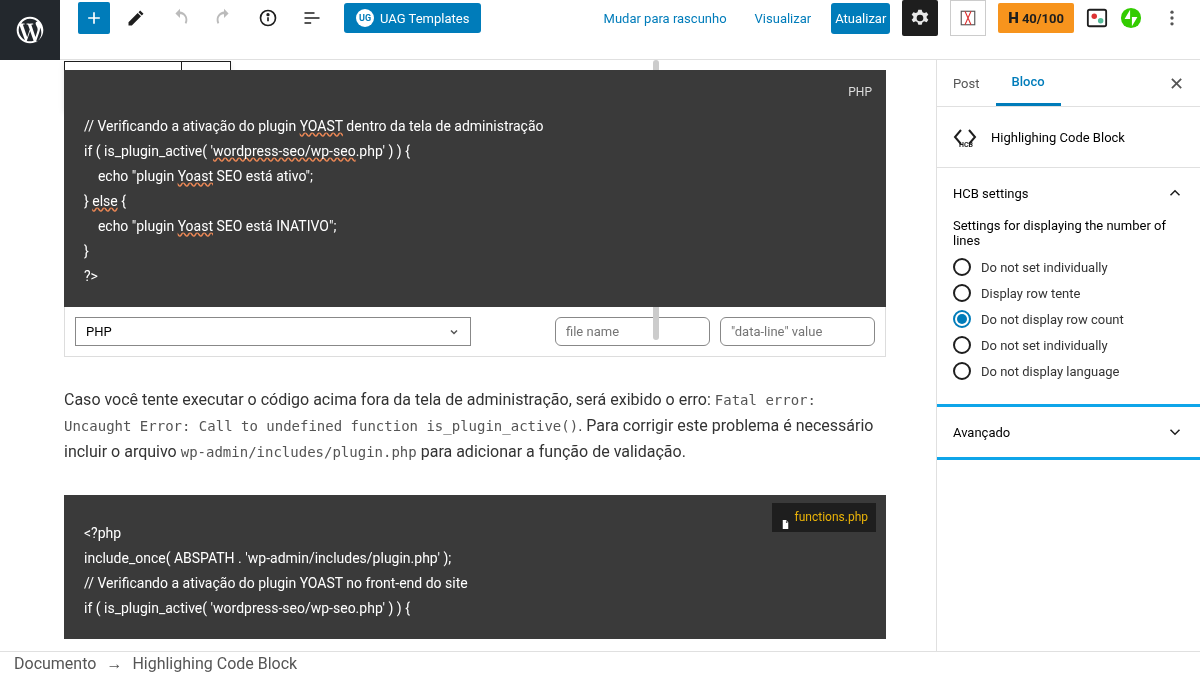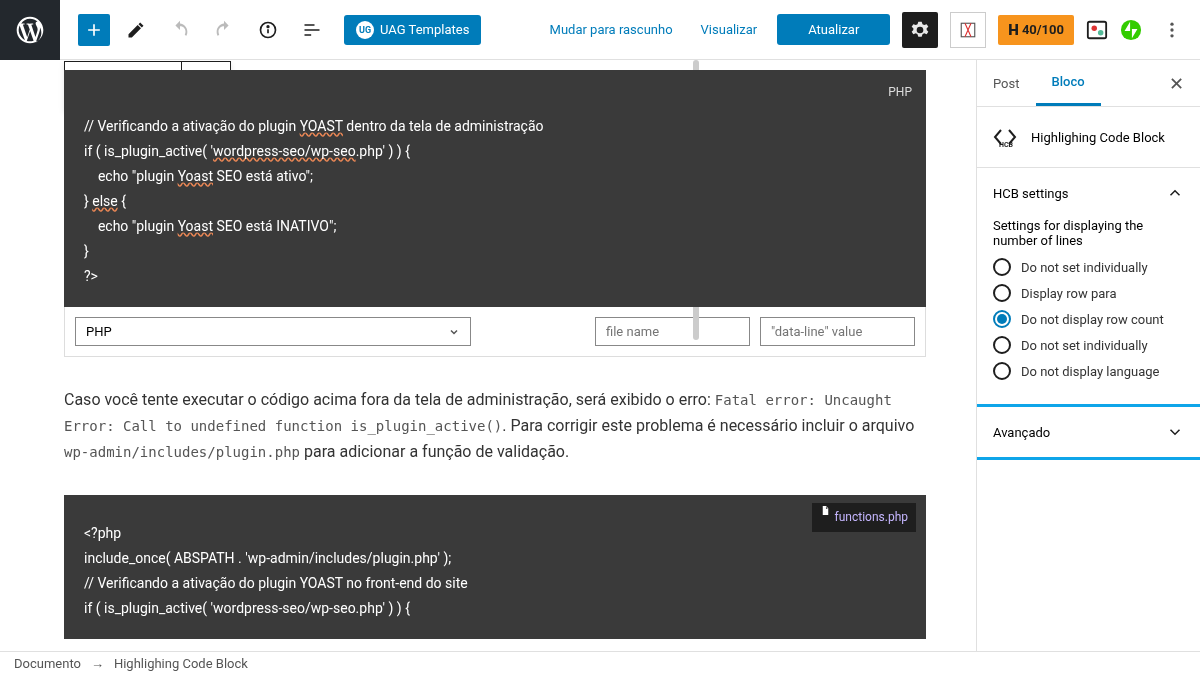--- a/index.html
+++ b/index.html
@@ -1,29 +1,29 @@
 <!DOCTYPE html>
 <html><head>
 <meta charset="utf-8">
 <style>
 * { margin: 0; padding: 0; box-sizing: border-box; font-family: -apple-system, BlinkMacSystemFont, "Segoe UI", Roboto, sans-serif; }
 body { width: 1200px; height: 675px; overflow: hidden; background: #fff; display: flex; flex-direction: column; }
 
-.topbar { height: 60px; background: #fff; border-bottom: 1px solid #e0e0e0; display: flex; align-items: center; }
+.topbar { height: 60px; background: #fff; border-bottom: 1px solid #e0e0e0; display: flex; align-items: flex-start; }
 .wp-logo { width: 60px; height: 60px; background: #23282d; display: flex; align-items: center; justify-content: center; }
 .wp-logo svg { width: 32px; height: 32px; fill: #fff; }
 .topbar-left { display: flex; align-items: center; gap: 8px; padding-left: 18px; }
 .add-btn { width: 32px; height: 32px; background: #007cba; display: flex; align-items: center; justify-content: center; border-radius: 2px; cursor: pointer; }
 .icon-btn { width: 36px; height: 36px; display: flex; align-items: center; justify-content: center; cursor: pointer; color: #1e1e1e; }
 .icon-btn.disabled { color: #bbb; }
 .uag-btn { background: #007cba; color: #fff; display: flex; align-items: center; padding: 6px 12px; border-radius: 3px; gap: 6px; font-size: 13px; cursor: pointer; margin-left: 6px; }
 .uag-badge { width: 18px; height: 18px; background: #fff; color: #007cba; border-radius: 50%; font-size: 9px; font-weight: bold; display: flex; align-items: center; justify-content: center; }
 .topbar-right { margin-left: auto; display: flex; align-items: center; gap: 12px; padding-right: 10px; }
 .link-btn { color: #007cba; font-size: 13px; cursor: pointer; padding: 6px 8px; }
-.update-btn { background: #007cba; color: #fff; padding: 8px 31px; border-radius: 3px; font-size: 13px; cursor: pointer; }
+.update-btn { background: #007cba; color: #fff; padding: 8px 4px; border-radius: 3px; font-size: 13px; cursor: pointer; }
 .gear-btn { width: 36px; height: 36px; background: #1e1e1e; display: flex; align-items: center; justify-content: center; border-radius: 2px; cursor: pointer; }
 .preview-btn { width: 36px; height: 36px; border: 1px solid #ccc; display: flex; align-items: center; justify-content: center; cursor: pointer; }
 .score-btn { background: #f7941d; color: #1e1e1e; padding: 6px 10px; font-size: 13px; font-weight: bold; display: flex; align-items: center; gap: 3px; border-radius: 2px; }
 .score-btn .h { font-weight: 900; font-size: 15px; }
 .yoast-icon, .jetpack-icon { width: 22px; height: 22px; }
 .dots-btn { width: 36px; height: 36px; display: flex; align-items: center; justify-content: center; cursor: pointer; }
 
 .main { flex: 1; display: flex; overflow: hidden; }
 .editor { flex: 1; overflow-y: auto; position: relative; padding: 0 0 0 64px; }
 .editor-inner { padding-right: 50px; }
@@ -31,49 +31,49 @@
 .block-toolbar { position: absolute; top: 1px; left: 64px; background: #fff; border: 1px solid #1e1e1e; display: flex; box-shadow: 0 2px 6px rgba(0,0,0,0.1); }
 .bt-seg { border-right: 1px solid #1e1e1e; display: flex; align-items: center; }
 .bt-btn { width: 48px; height: 48px; display: flex; align-items: center; justify-content: center; cursor: pointer; flex-direction: column; }
 .bt-btn.narrow { width: 34px; }
 .bt-btn svg { width: 22px; height: 22px; }
 .arrows { display: flex; flex-direction: column; width: 34px; }
 .arrows div { height: 24px; display: flex; align-items: center; justify-content: center; cursor: pointer; }
 
 .code-block { background: #3a3a3a; color: #fff; position: relative; padding: 44px 20px 18px 20px; font-family: monospace; font-size: 14px; line-height: 25px; margin-top: 10px; }
 .lang-tag { position: absolute; top: 10px; right: 14px; font-size: 12px; color: #ddd; }
-.file-tag { position: absolute; top: 8px; right: 10px; background: #1e1e1e; padding: 2px 8px; font-size: 12px; color: #c4b5fd; display: flex; align-items: flex-start; gap: 4px; }
+.file-tag { position: absolute; top: 8px; right: 10px; background: #1e1e1e; padding: 2px 8px; font-size: 12px; color: #eab308; display: flex; align-items: flex-end; gap: 4px; }
 .code-line { white-space: pre; }
 .code-line .und { text-decoration: underline wavy #e85; text-decoration-skip-ink: none; }
 
 .block-controls { border: 1px solid #ddd; border-top: none; padding: 10px; display: flex; gap: 10px; align-items: center; margin-bottom: 30px; }
 .lang-select { flex: 0 0 396px; border: 1px solid #888; padding: 6px 10px; font-size: 13px; display: flex; justify-content: space-between; align-items: center; cursor: pointer; background: #fff; }
-.bc-input { border: 1px solid #888; padding: 6px 10px; font-size: 13px; color: #888; background: #fff; width: 155px; border-radius: 0; }
+.bc-input { border: 1px solid #888; padding: 6px 10px; font-size: 13px; color: #888; background: #fff; width: 155px; border-radius: 6px; }
 
 .prose { font-size: 16px; color: #333; line-height: 26px; margin-bottom: 30px; }
 .prose .mono { font-family: monospace; font-size: 14px; color: #555; }
 
-.sidebar { width: 224px; border-left: 1px solid #e0e0e0; display: flex; flex-direction: column; background: #fff; }
+.sidebar { width: 264px; border-left: 1px solid #e0e0e0; display: flex; flex-direction: column; background: #fff; }
 .side-tabs { display: flex; border-bottom: 1px solid #e0e0e0; position: relative; align-items: center; }
 .side-tab { padding: 14px 16px; font-size: 13px; color: #555; cursor: pointer; }
 .side-tab.active { color: #007cba; border-bottom: 3px solid #007cba; font-weight: 500; }
 .close-x { margin-left: auto; padding: 0 16px; font-size: 18px; color: #555; cursor: pointer; }
 .side-header { padding: 18px 16px; display: flex; align-items: center; gap: 14px; border-bottom: 1px solid #e0e0e0; }
 .side-header svg { width: 24px; height: 24px; }
 .side-header-title { font-size: 13px; }
 .panel { border-bottom: 3px solid #0ea5e9; }
 .panel-head { padding: 16px; display: flex; justify-content: space-between; align-items: center; font-size: 13px; cursor: pointer; }
 .panel-body { padding: 0 16px 16px 16px; }
 .setting-title { font-size: 13px; margin-bottom: 10px; }
 .radio-row { display: flex; align-items: center; gap: 10px; font-size: 13px; color: #333; margin-bottom: 8px; cursor: pointer; }
 .radio { width: 18px; height: 18px; border: 2px solid #1e1e1e; border-radius: 50%; display: flex; align-items: center; justify-content: center; }
 .radio.checked { border-color: #007cba; }
 .radio.checked::after { content: ''; width: 10px; height: 10px; background: #007cba; border-radius: 50%; }
 
-.bottom-bar { height: 24px; border-top: 1px solid #e0e0e0; display: flex; align-items: center; padding: 2px 14px; font-size: 13px; color: #555; gap: 10px; background: #fff; }
+.bottom-bar { height: 24px; border-top: 1px solid #e0e0e0; display: flex; align-items: center; padding: 2px 14px; font-size: 16px; color: #555; gap: 10px; background: #fff; }
 .scroll-ind { position: absolute; top: 0; right: 277px; width: 6px; height: 280px; background: #ccc; border-radius: 3px; }
 </style>
 </head>
 <body>
 
 <div class="topbar">
   <div class="wp-logo">
     <svg viewBox="0 0 24 24">
         <path d="M12 2C6.5 2 2 6.5 2 12s4.5 10 10 10 10-4.5 10-10S17.5 2 12 2zM3.5 12c0-1.2.3-2.4.7-3.4l4 11C5.5 18 3.5 15.2 3.5 12zm8.5 8.5c-.8 0-1.6-.1-2.4-.3l2.5-7.4 2.6 7.2c-.9.3-1.8.5-2.7.5zm1.2-12.5c.5 0 1-.1 1-.1.5 0 .4-.7 0-.7 0 0-1.4.1-2.3.1-.8 0-2.2-.1-2.2-.1-.5 0-.5.7-.1.7 0 0 .4.1.9.1l1.3 3.7-1.9 5.7-3.2-9.4c.5 0 1-.1 1-.1.5 0 .4-.7 0-.7 0 0-1.4.1-2.3.1C6.5 5 9 3.5 12 3.5c2.2 0 4.2.8 5.7 2.2h-.1c-.8 0-1.4.7-1.4 1.5 0 .7.4 1.3.8 2 .3.6.7 1.3.7 2.4 0 .7-.3 1.6-.7 2.8l-.9 2.9-3.1-9.3zm6.2 2c.7 1.2 1.1 2.6 1.1 4 0 3.1-1.7 5.8-4.2 7.3l2.6-7.5c.5-1.2.6-2.2.6-3 0-.3 0-.6-.1-.8z"></path>
       </svg>
@@ -267,21 +267,21 @@
       </div>
       <div class="panel-body">
         <div class="setting-title">Settings for displaying the number of lines</div>
         <div id="lines-radios">
             <div class="radio-row">
               <div class="radio"></div>
               <span>Do not set individually</span>
             </div>
             <div class="radio-row">
               <div class="radio"></div>
-              <span>Display row para</span>
+              <span>Display row tente</span>
             </div>
             <div class="radio-row">
               <div class="radio checked"></div>
               <span>Do not display row count</span>
             </div>
           </div>
         <div id="lang-radios">
             <div class="radio-row">
               <div class="radio"></div>
               <span>Do not set individually</span>

